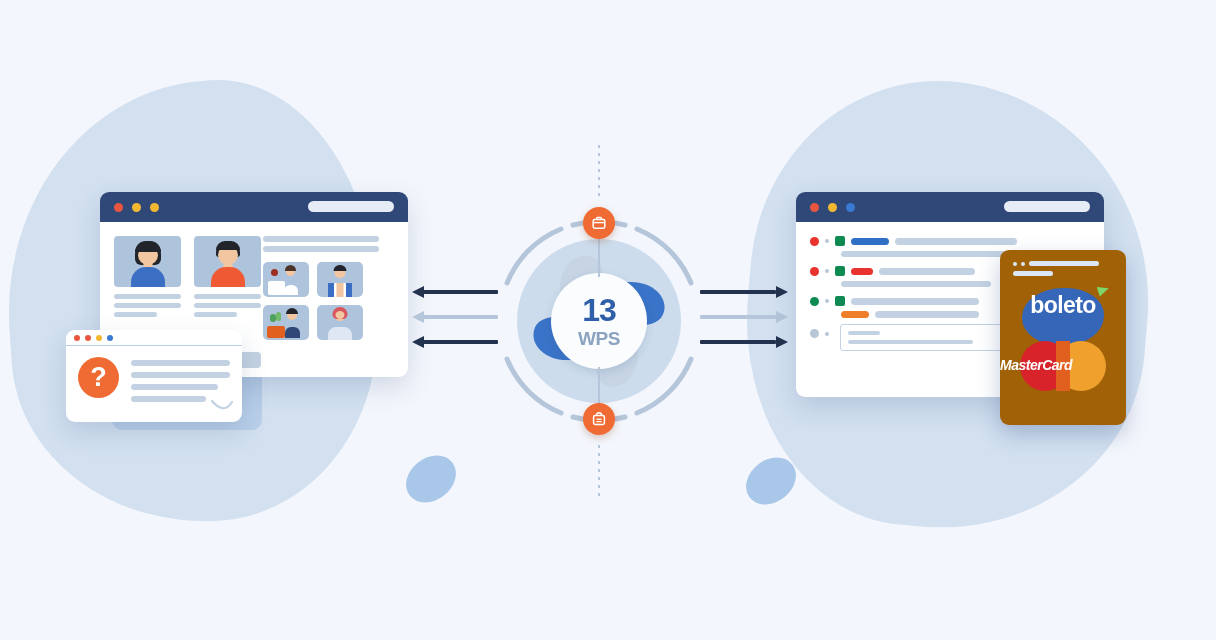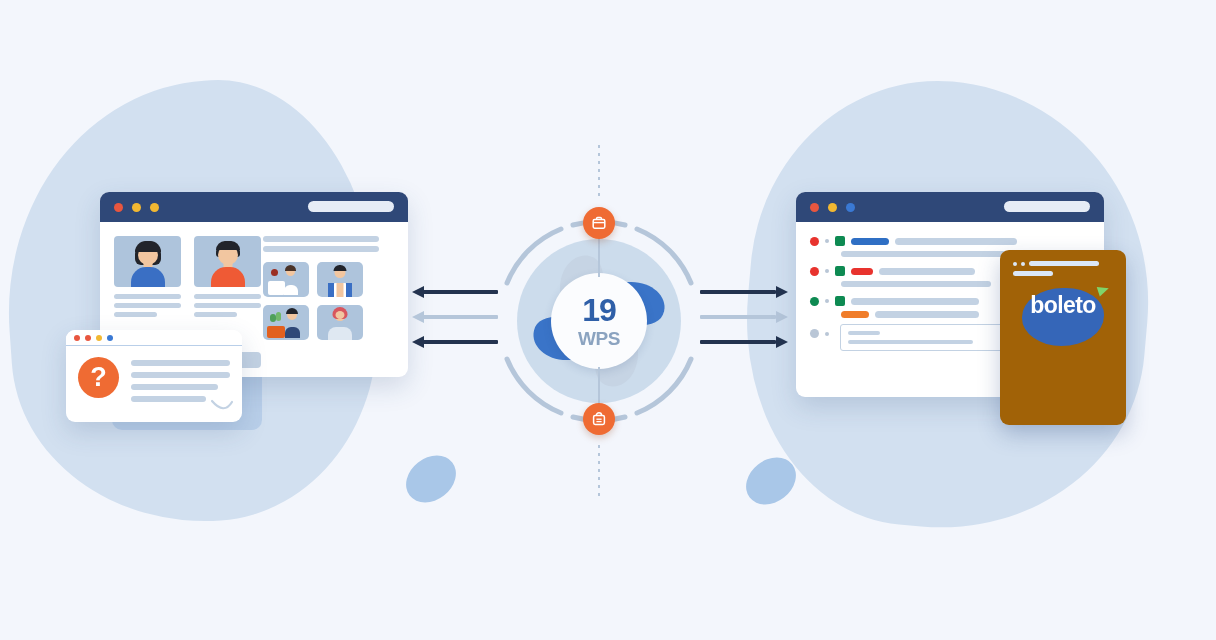--- a/index.html
+++ b/index.html
@@ -416,20 +416,26 @@
       </div>
       <div class="pc-bar" style="width:40px;"></div>
     </div>
 
     <div class="boleto-wrap">
       <div class="boleto-blob"></div>
       <div class="boleto-leaf"></div>
       <div class="boleto-text">boleto</div>
     </div>
 
+    <div class="mc-wrap">
+      <div class="mc-circ mc-yel"></div>
+      <div class="mc-circ mc-red"></div>
+      <div class="mc-mid"></div>
+      <div class="mc-text">MasterCard</div>
+    </div>
   </div>
 
   <div id="hub">
 
     <div class="dotline up"></div>
     <div class="dotline down"></div>
 
     <svg class="blade" viewBox="0 0 212 212">
       <g fill="none" stroke="#b5c6da" stroke-width="5" stroke-linecap="round">
         <path d="M 68 14 A 98 98 0 0 0 14 68"></path>
@@ -446,21 +452,21 @@
     <svg class="blade" viewBox="0 0 212 212">
       <path d="M106 106 C 78 84, 56 70, 44 84 C 32 98, 44 124, 72 130 Z" fill="#3a74c8" transform="rotate(-28 106 106)"></path>
       <path d="M106 106 C 134 128, 156 142, 168 128 C 180 114, 168 88, 140 82 Z" fill="#3a74c8" transform="rotate(-28 106 106)"></path>
       <path d="M106 106 C 128 78, 142 56, 128 44 C 114 32, 88 44, 82 72 Z" fill="#c6d4e4" transform="rotate(-28 106 106)"></path>
       <path d="M106 106 C 84 134, 70 156, 84 168 C 98 180, 124 168, 130 140 Z" fill="#c6d4e4" transform="rotate(-28 106 106)"></path>
       <path d="M106 106 C 124 88, 142 82, 148 92 C 152 100, 142 112, 126 112 Z" fill="#2f4878" transform="rotate(-42 106 106)"></path>
       <path d="M106 106 C 88 124, 70 130, 64 120 C 60 112, 70 100, 86 100 Z" fill="#ef6b33" transform="rotate(-42 106 106)"></path>
     </svg>
 
     <div class="hub-core">
-      <span class="hub-num">19</span>
+      <span class="hub-num">13</span>
       <span class="hub-unit">WPS</span>
     </div>
 
     <div style="position:absolute;left:105px;top:18px;width:2px;height:44px;background:#b5c6da;"></div>
     <div style="position:absolute;left:105px;top:152px;width:2px;height:44px;background:#b5c6da;"></div>
 
     <div class="badge top">
       <svg width="16" height="16" viewBox="0 0 16 16">
         <rect x="2.2" y="4.6" width="11.6" height="8.6" rx="1.4" fill="none" stroke="#fff" stroke-width="1.5"></rect>
         <path d="M5.6 4.6 V3.4 a1 1 0 0 1 1-1 h2.8 a1 1 0 0 1 1 1 V4.6" fill="none" stroke="#fff" stroke-width="1.5"></path>

